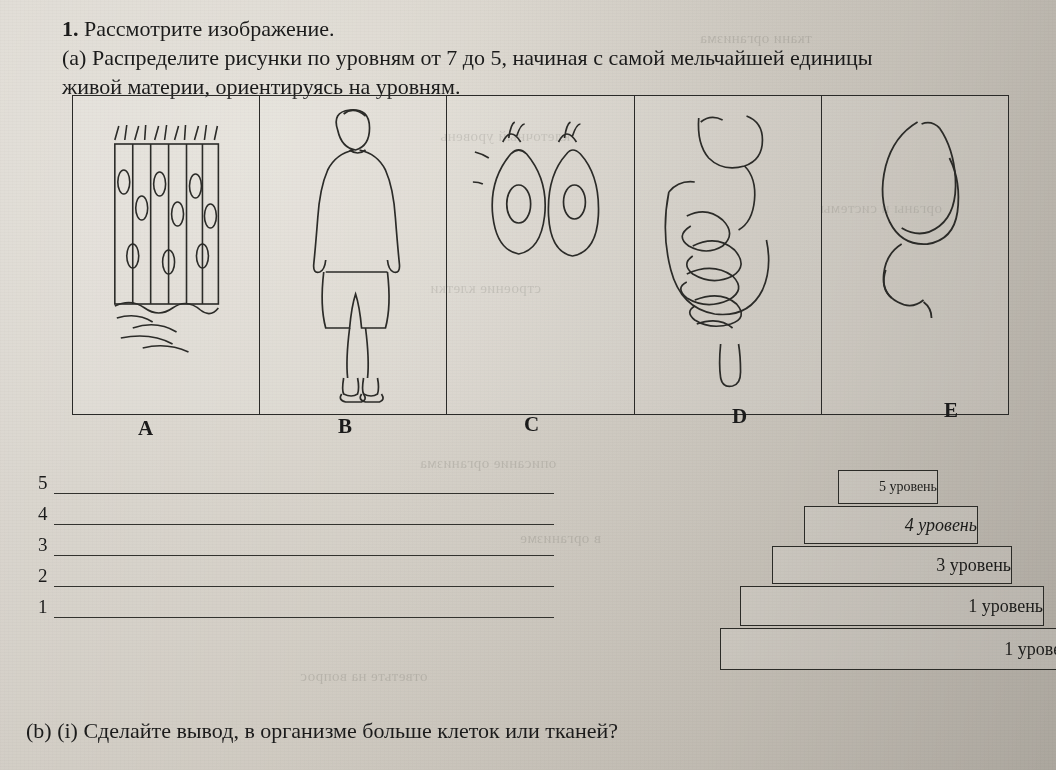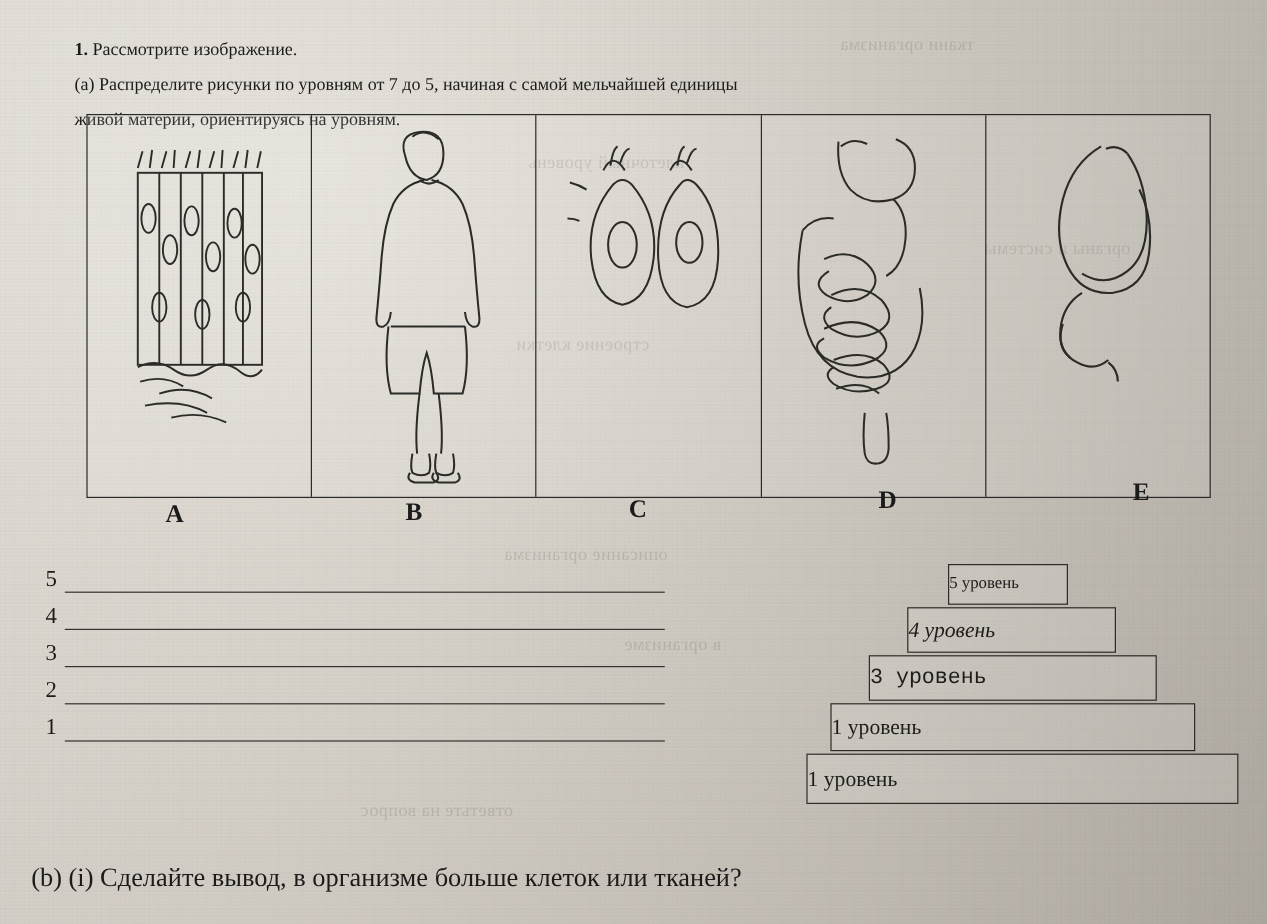--- a/index.html
+++ b/index.html
@@ -48,23 +48,22 @@
     transform: scaleX(-1);
     white-space: nowrap;
   }
 
   
   .qblock {
     position: absolute;
     left: 62px;
     top: 14px;
     width: 960px;
-    font-size: 15px;
+    font-size: 22px;
     line-height: 29px;
-    margin-top: 14px;
   }
   .qline { white-space: nowrap; }
   .qnum { font-weight: bold; }
 
   
   .strip {
     position: absolute;
     left: 72px;
     top: 95px;
     width: 935px;
@@ -128,28 +127,29 @@
     width: 372px;
     height: 230px;
   }
   .tier {
     position: absolute;
     border: 1.7px solid #2b2b27;
     border-top: 1.7px solid #2b2b27;
     background: rgba(255,255,255,0.12);
     display: flex;
     align-items: center;
-    justify-content: flex-start;
+    justify-content: flex-end;
     font-size: 18px;
     color: #1d1d1b;
     white-space: nowrap;
+    margin-left: 48px;
   }
   .tier.t5 { left: 118px; top: 0px;   width: 98px;  height: 32px; font-size: 14px; }
   .tier.t4 { left: 84px;  top: 36px;  width: 172px; height: 36px; font-style: italic; }
-  .tier.t3 { left: 52px;  top: 76px;  width: 238px; height: 36px; font-family: Liberation Mono, monospace; }
+  .tier.t3 { left: 52px;  top: 76px;  width: 238px; height: 36px; }
   .tier.t2 { left: 20px;  top: 116px; width: 302px; height: 38px; }
   .tier.t1 { left: 0px;   top: 158px; width: 358px; height: 40px; }
 
   
   .bottomq {
     position: absolute;
     left: 26px;
     top: 718px;
     font-size: 22px;
     white-space: nowrap;

